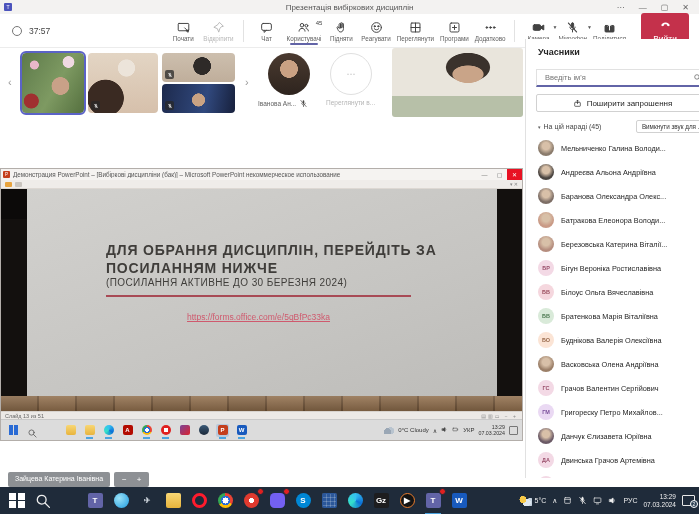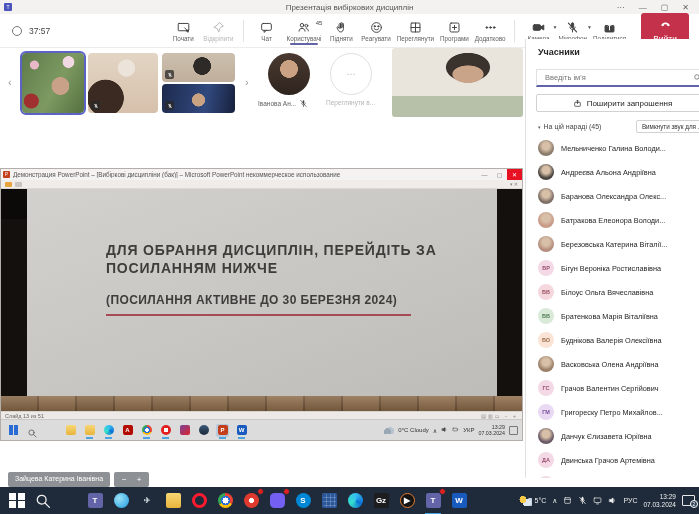--- a/index.html
+++ b/index.html
@@ -73,21 +73,21 @@
   .ppt-controls .pc{width:15px;height:100%;display:flex;align-items:center;justify-content:center;font-size:6px;color:#666;cursor:pointer;}
   .ppt-controls .pc.close{background:#e81123;color:#fff;}
   .ppt-quickbar{height:9px;background:#efece9;border-bottom:1px solid #ddd8d3;display:flex;align-items:center;gap:3px;padding:0 4px;}
   .qb-ico{width:7px;height:5px;border-radius:1px;}
   .qb-right{margin-left:auto;font-size:5px;color:#888;}
   .slide-area{position:relative;height:222px;background:#13100e;overflow:hidden;}
   .slide-dark-top{position:absolute;left:0;top:0;width:76px;height:30px;background:#0c0a09;}
   .slide{position:absolute;left:26px;right:25px;top:0;bottom:14px;background:linear-gradient(160deg,#d2d1ce,#c6c5c2 60%,#bdbcb9);}
   .slide-inner{padding:52px 0 0 79px;}
   .slide-h{width:400px;font-size:14px;font-weight:600;letter-spacing:.8px;color:#3f3d3a;line-height:1.3;}
-  .slide-sub{margin-top:16px;font-size:12px;letter-spacing:.4px;color:#3f3d3a;font-weight:700;}
+  .slide-sub{font-size:10px;letter-spacing:.4px;color:#3f3d3a;font-weight:400;}
   .slide-line{margin-top:7px;width:305px;height:2px;background:#a84a55;}
   .slide-link-wrap{width:305px;text-align:center;margin-top:9px;}
   .slide-link{font-size:8.5px;color:#cf5a6e;text-decoration:underline;cursor:pointer;}
   .floor{position:absolute;left:0;right:0;bottom:0;height:15px;background:
       linear-gradient(180deg,rgba(255,255,255,.12),rgba(0,0,0,.18)),
       repeating-linear-gradient(90deg,#8a6a4a 0 36px,#6f5338 36px 38px,#93714f 38px 74px,#6f5338 74px 76px);}
   .ppt-status{height:8px;background:#ece9e6;border-top:1px solid #d8d3ce;display:flex;align-items:center;font-size:5.5px;color:#666;padding:0 4px;}
   .ppt-status .ps-right{margin-left:auto;letter-spacing:2px;font-size:5px;color:#888;}
   .inner-taskbar{height:21px;background:#dcdcdc;border-top:1px solid #c9c9c9;display:flex;align-items:center;padding:0 4px;gap:2px;}
   .itray{margin-left:auto;display:flex;align-items:center;gap:4px;color:#333;font-size:6px;}
@@ -389,20 +389,23 @@
       <span class="qb-ico" style="background:#c9c4be"></span>
       <span class="qb-right">▾ ✕</span>
     </div>
     <div class="slide-area">
       <div class="slide-dark-top"></div>
       <div class="slide">
         <div class="slide-inner">
           <div class="slide-h">ДЛЯ ОБРАННЯ ДИСЦИПЛІН, ПЕРЕЙДІТЬ ЗА ПОСИЛАННЯМ НИЖЧЕ</div>
           <div class="slide-sub">(ПОСИЛАННЯ АКТИВНЕ ДО 30 БЕРЕЗНЯ 2024)</div>
           <div class="slide-line"></div>
+          <div class="slide-link-wrap">
+            <span class="slide-link">https://forms.office.com/e/5qBfPc33ka</span>
+          </div>
         </div>
       </div>
       <div class="floor"></div>
     </div>
     <div class="ppt-status">
       <span>Слайд 13 из 51</span>
       <span class="ps-right">▤▥▭ − +</span>
     </div>
     <div class="inner-taskbar" id="innerTaskbar">
         <span class="app ap-start">

